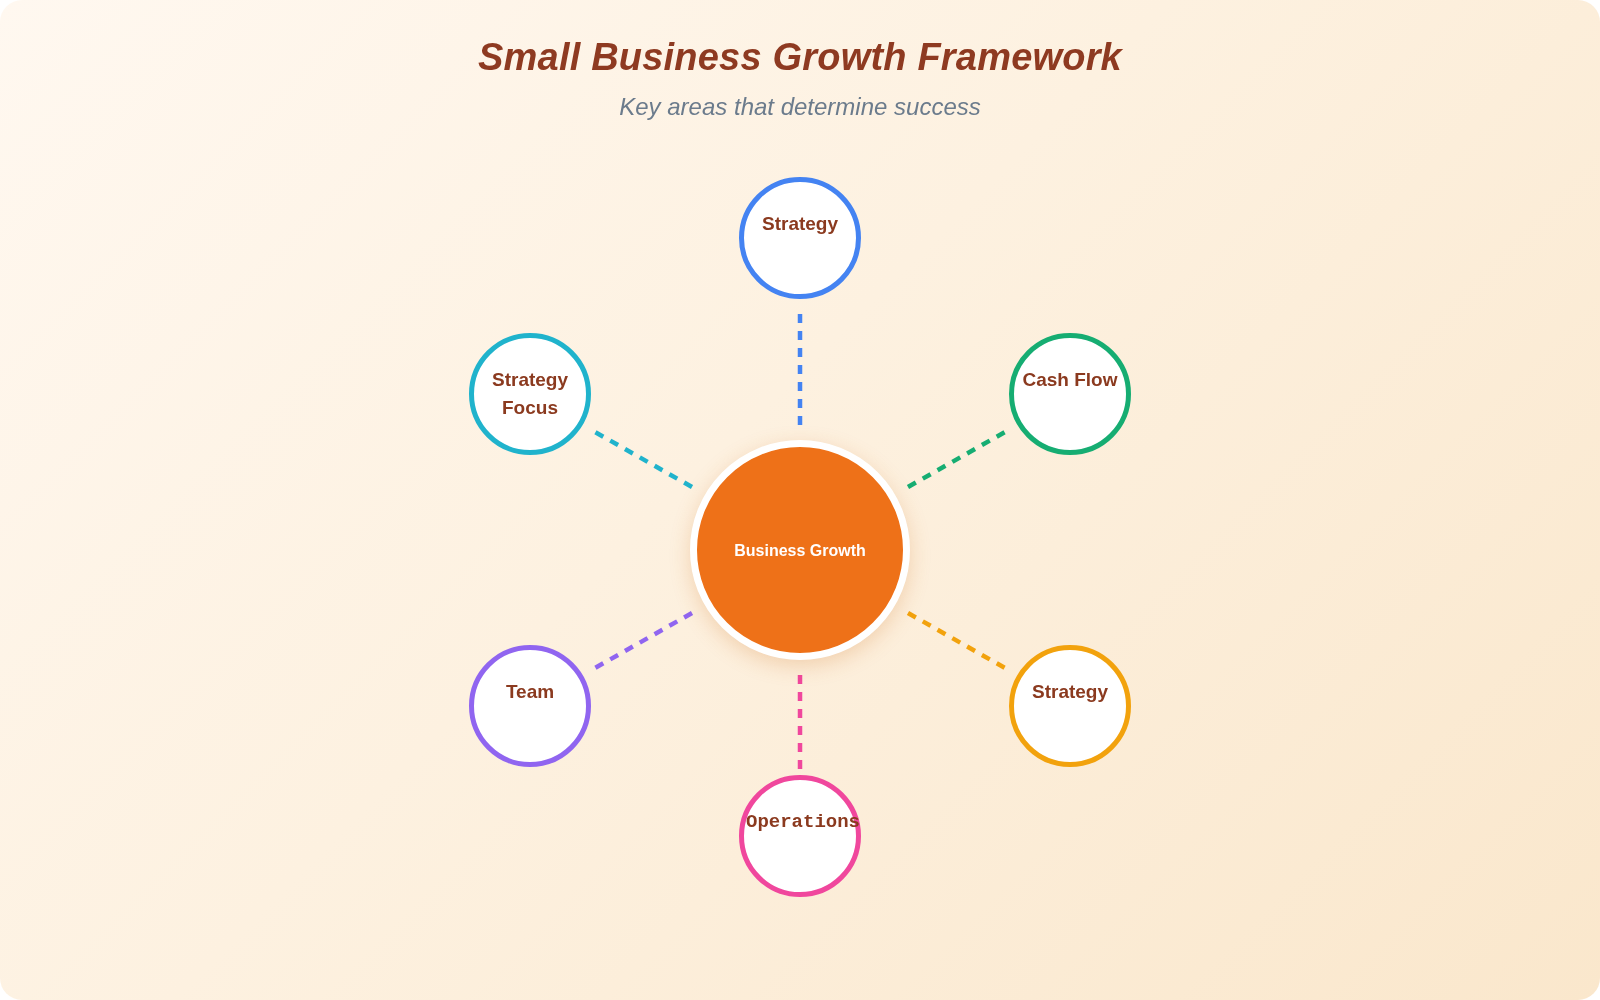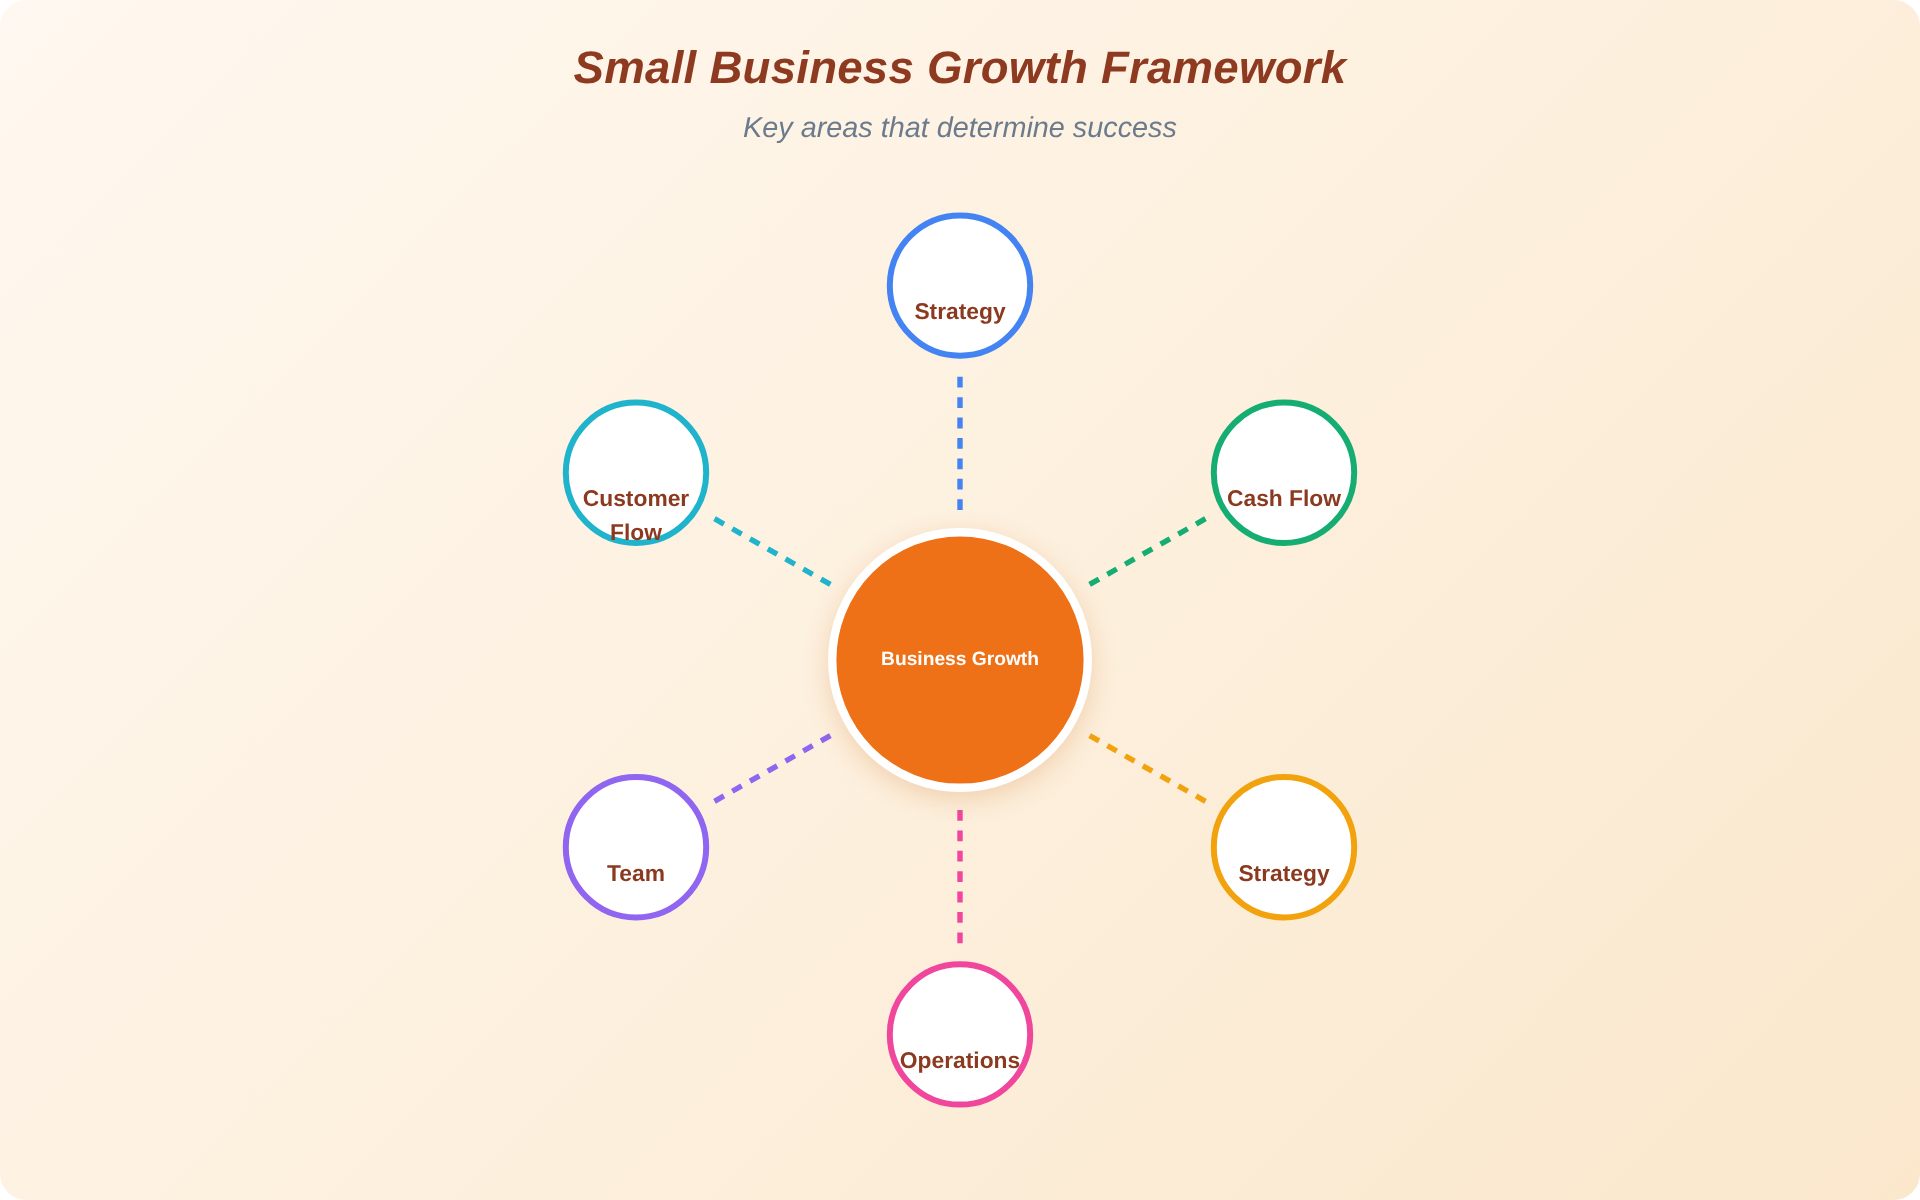--- a/index.html
+++ b/index.html
@@ -92,26 +92,25 @@
     left: 50%;
     top: 50%;
     width: 108px;
     height: 56px;
     transform: translate(-50%, -50%);
     text-align: center;
     color: #8b3a1f;
     font-size: 19px;
     font-weight: 700;
     line-height: 28px;
-    margin-top: 37px;
   }
   .node-strategy       { left: 800px;  top: 238px; }
   .node-cash-flow      { left: 1070px; top: 394px; }
   .node-marketing      { left: 1070px; top: 706px; }
-  .node-operations     { left: 800px;  top: 862px; }
+  .node-operations     { left: 800px;  top: 836px; font-family: Liberation Mono, monospace; }
   .node-team           { left: 530px;  top: 706px; }
   .node-customer-focus { left: 530px;  top: 394px; }
 </style>
 </head>
 <body>
 
 <div class="card">
 
   <div class="header">
     <h1 class="title">Small Business Growth Framework</h1>
@@ -147,17 +146,17 @@
 
     <div class="node node-operations" style="border-color: rgb(240, 71, 157);">
       <div class="node-label">Operations</div>
     </div>
 
     <div class="node node-team" style="border-color: rgb(144, 101, 240);">
       <div class="node-label">Team</div>
     </div>
 
     <div class="node node-customer-focus" style="border-color: rgb(32, 179, 204);">
-      <div class="node-label">Customer Flow</div>
+      <div class="node-label">Strategy Focus</div>
     </div>
 
   </div>
 </div>
 
 </body></html>

